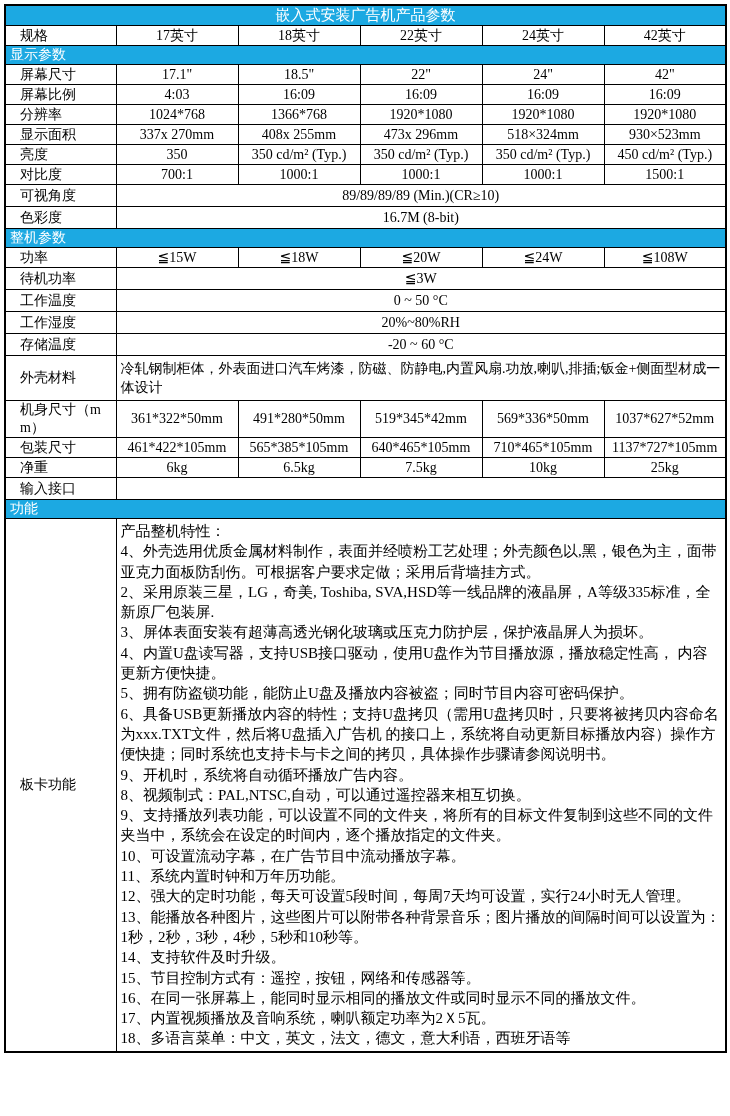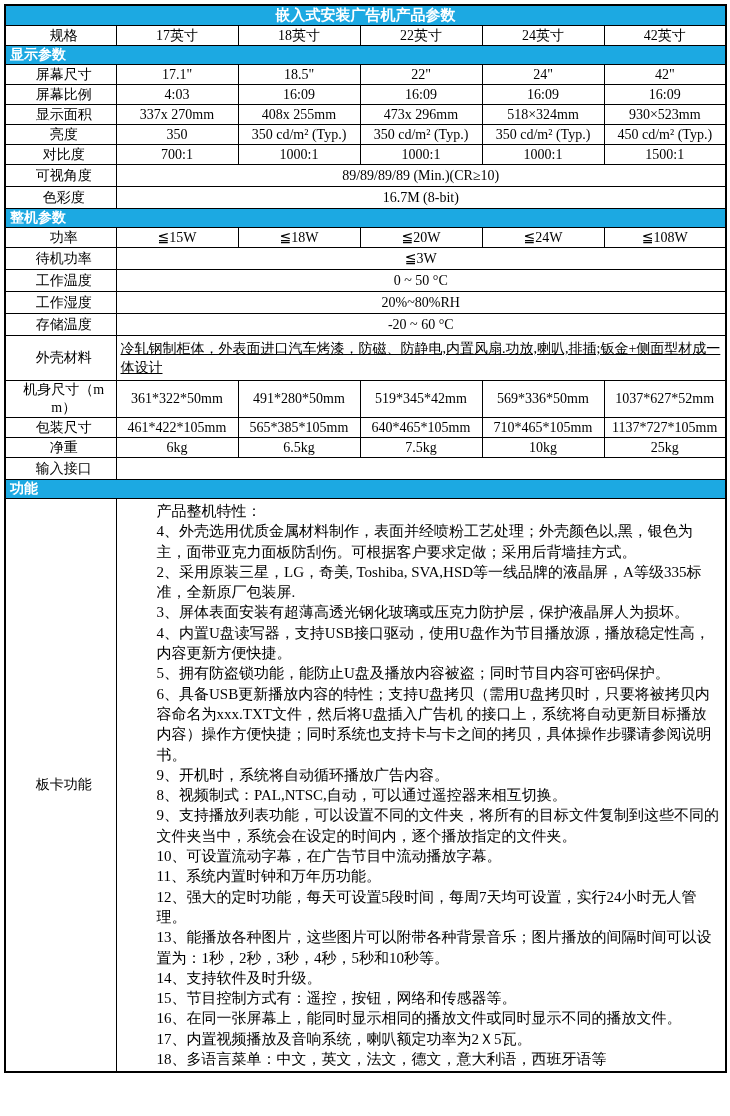--- a/index.html
+++ b/index.html
@@ -1,28 +1,28 @@
 <!DOCTYPE html>
 <html style="--accent: #1CA9E2;"><head>
 <meta charset="utf-8">
 <style>
   html,body{margin:0;padding:0;background:#fff;}
   body{width:730px;height:1116px;font-family:"Liberation Serif","DejaVu Serif",serif;color:#000;}
   .page{padding:4px;}
   table{border-collapse:collapse;table-layout:fixed;width:721px;border:2px solid #000;}
   td{border:1px solid #000;font-size:14px;padding:0 2px;vertical-align:middle;overflow:hidden;word-break:break-all;}
-  td.label{text-align:center;padding-left:8px;}
+  td.label{text-align:left;padding-left:14px;}
   td.val{text-align:center;}
-  tr.r-title td{background:var(--accent);color:#fff;font-weight:bold;text-align:center;font-size:15px;height:17px;}
-  tr.r-section td{background:var(--accent);color:#fff;font-weight:bold;text-align:left;font-size:14px;height:16px;padding-left:4px;}
+  tr.r-title td{background:var(--accent);color:#fff;font-weight:normal;text-align:center;font-size:15px;height:17px;}
+  tr.r-section td{background:var(--accent);color:#fff;font-weight:normal;text-align:left;font-size:14px;height:16px;padding-left:4px;}
   tr.r-cells td{height:19px;}
   tr.r-span td{height:21px;}
-  tr.r-spanleft td.val{text-align:left;line-height:19px;padding:3px 4px;text-decoration:underline;}
+  tr.r-spanleft td.val{text-align:left;line-height:19px;padding:3px 4px;}
   tr.r-features td.big{vertical-align:top;padding:2px 4px;text-align:left;}
-  tr.r-features .feature-line{font-size:15px;line-height:20.3px;margin-left:36px;}
+  tr.r-features .feature-line{font-size:15px;line-height:20.3px;}
 </style>
 </head>
 <body>
 
 <div class="page">
   <table>
     <colgroup>
       <col style="width:111px">
       <col style="width:122px">
         <col style="width:122px">
@@ -53,20 +53,28 @@
           <td class="val">24"</td>
           <td class="val">42"</td>
         </tr>
         <tr class="r-cells">
           <td class="label">屏幕比例</td>
           <td class="val">4:03</td>
           <td class="val">16:09</td>
           <td class="val">16:09</td>
           <td class="val">16:09</td>
           <td class="val">16:09</td>
+        </tr>
+        <tr class="r-cells">
+          <td class="label">分辨率</td>
+          <td class="val">1024*768</td>
+          <td class="val">1366*768</td>
+          <td class="val">1920*1080</td>
+          <td class="val">1920*1080</td>
+          <td class="val">1920*1080</td>
         </tr>
         <tr class="r-cells">
           <td class="label">显示面积</td>
           <td class="val">337x 270mm</td>
           <td class="val">408x 255mm</td>
           <td class="val">473x 296mm</td>
           <td class="val">518×324mm</td>
           <td class="val">930×523mm</td>
         </tr>
         <tr class="r-cells">

